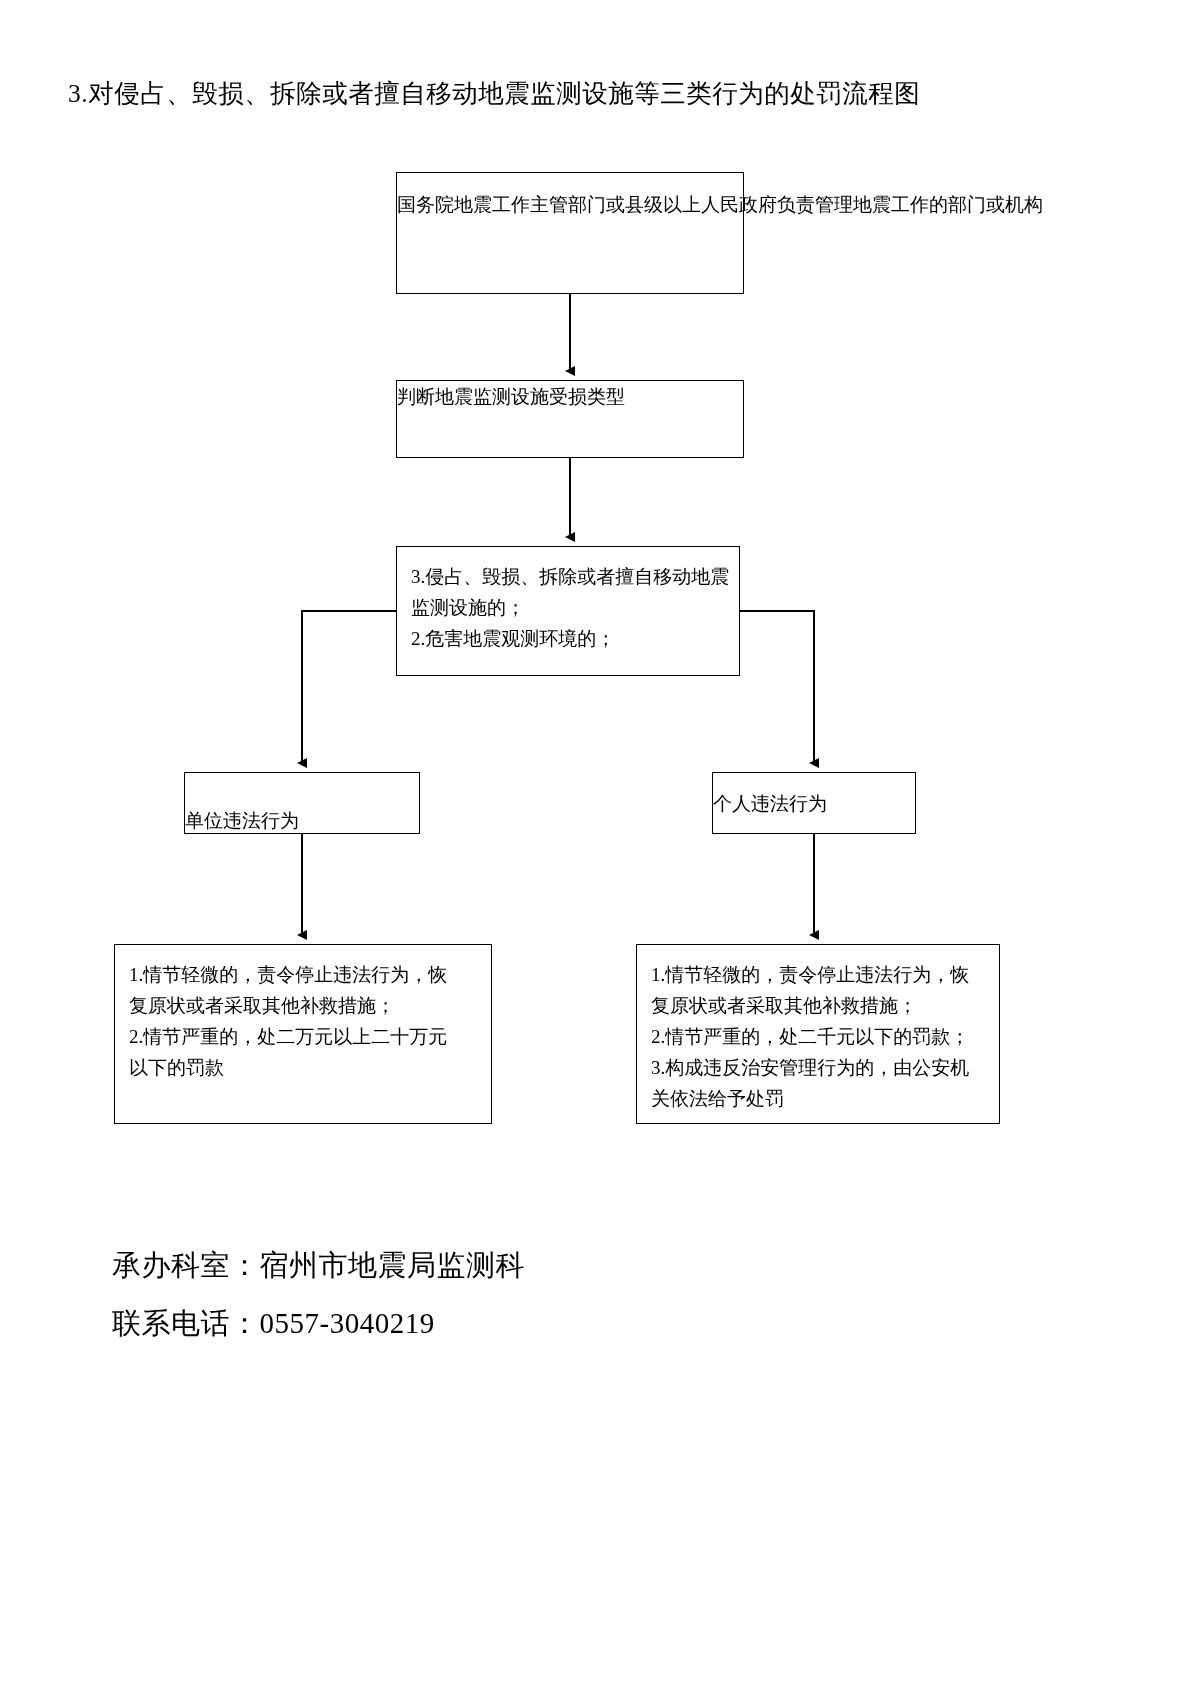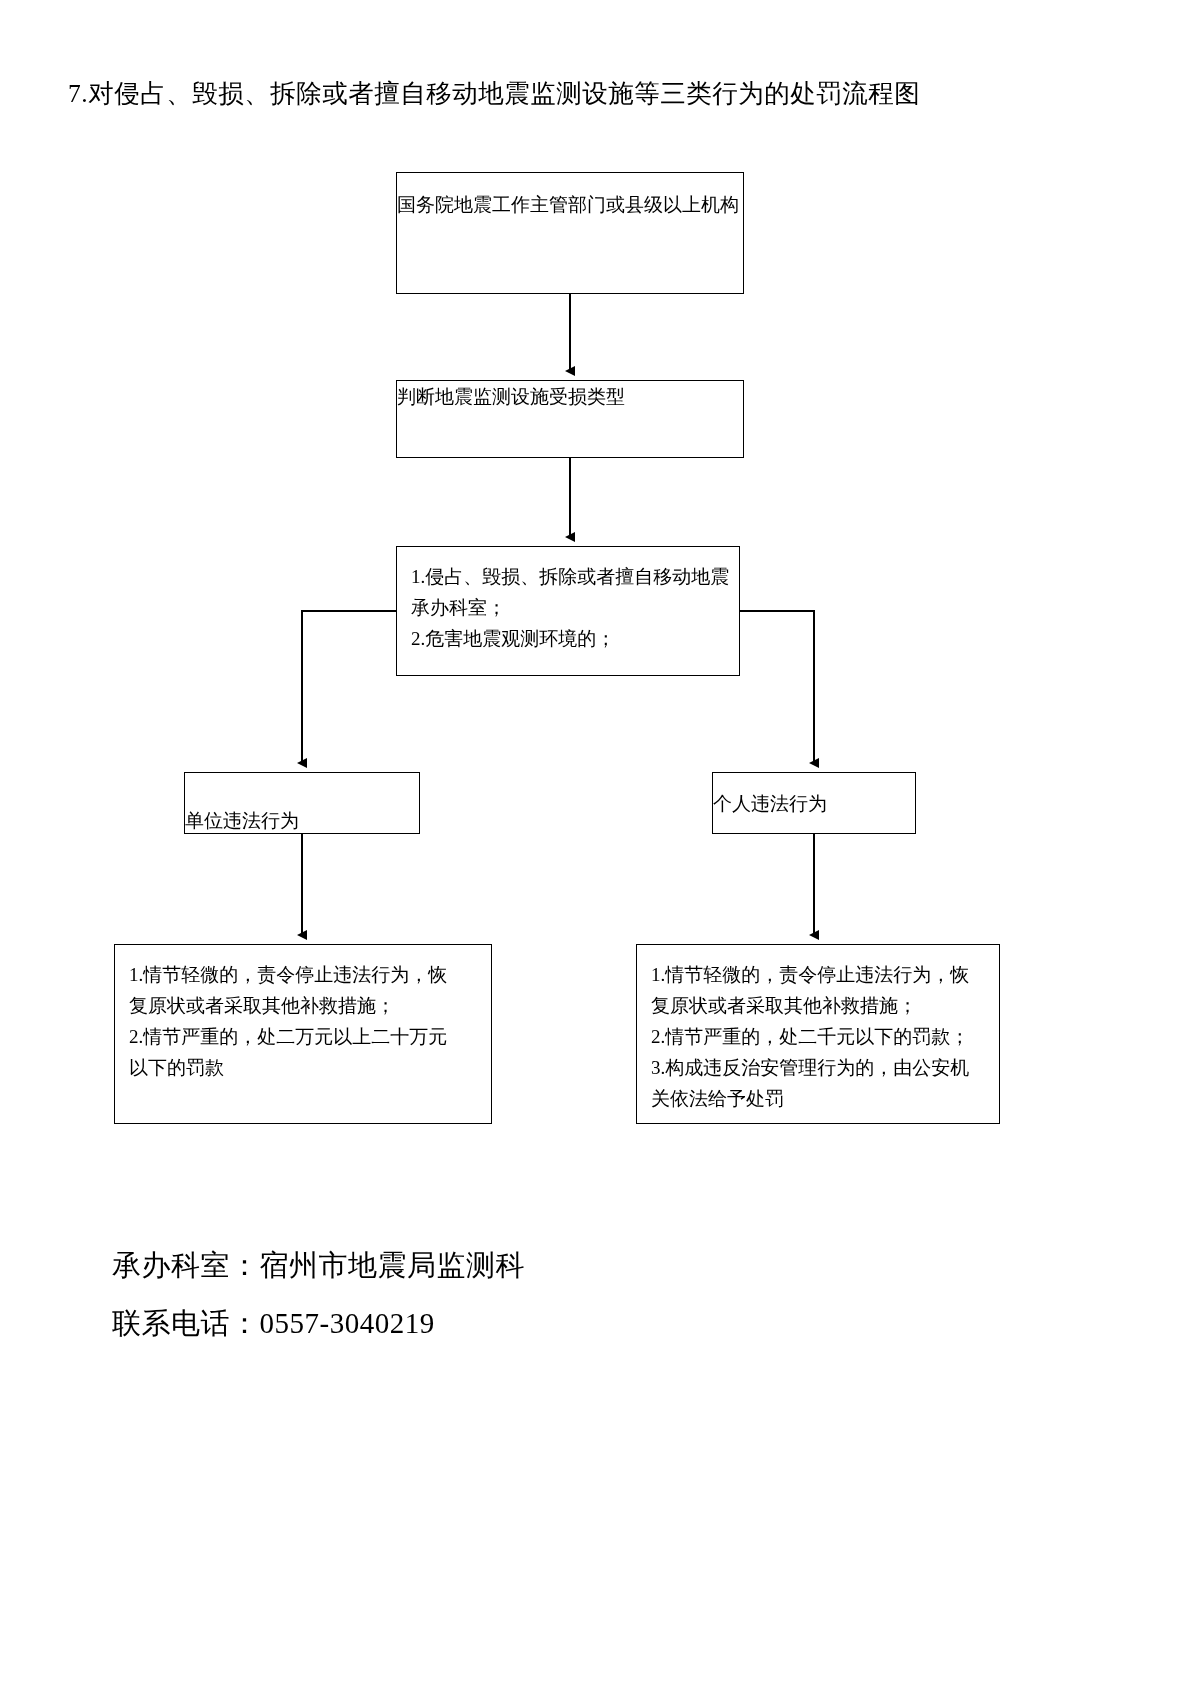--- a/index.html
+++ b/index.html
@@ -136,21 +136,21 @@
     line-height: 34px;
     letter-spacing: 0.5px;
     white-space: nowrap;
   }
   #footer-dept { top: 1248px; }
   #footer-phone { top: 1306px; }
 </style>
 </head>
 <body>
 
-<div class="doc-title">7.对侵占、毁损、拆除或者擅自移动地震监测设施等三类行为的处罚流程图</div>
+<div class="doc-title">3.对侵占、毁损、拆除或者擅自移动地震监测设施等三类行为的处罚流程图</div>
 
 <div class="flow">
 
   <svg viewBox="0 0 1190 1683" xmlns="http://www.w3.org/2000/svg">
     <defs>
       <marker id="arrowhead" markerWidth="10" markerHeight="10" refX="5" refY="5" orient="auto" markerUnits="userSpaceOnUse">
         <path d="M0,0 L10,0 L5,10 z" fill="#000000"></path>
       </marker>
     </defs>
 
@@ -174,30 +174,31 @@
       <line x1="302" y1="834" x2="302" y2="935" stroke="#000000" stroke-width="2" marker-end="url(#arrowhead)"></line>
     </g>
 
     <g>
       <line x1="814" y1="834" x2="814" y2="935" stroke="#000000" stroke-width="2" marker-end="url(#arrowhead)"></line>
     </g>
   </svg>
 
   <div class="node center" id="node-authority">
     <span class="line">国务院地震工作主管部门或县级以上</span>
+    <span class="line">人民政府负责管理地震工作的部门或</span>
     <span class="line">机构</span>
   </div>
 
   <div class="node center" id="node-judge">
     <span class="line">判断地震监测设施受损类型</span>
   </div>
 
   <div class="node" id="node-categories">
-    <span class="line">1.侵占、毁损、拆除或者擅自移动地震</span>
-    <span class="line">承办科室；</span>
+    <span class="line">3.侵占、毁损、拆除或者擅自移动地震</span>
+    <span class="line">监测设施的；</span>
     <span class="line">2.危害地震观测环境的；</span>
   </div>
 
   <div class="node center" id="node-unit">
     <span class="line">单位违法行为</span>
   </div>
 
   <div class="node center" id="node-person">
     <span class="line">个人违法行为</span>
   </div>

